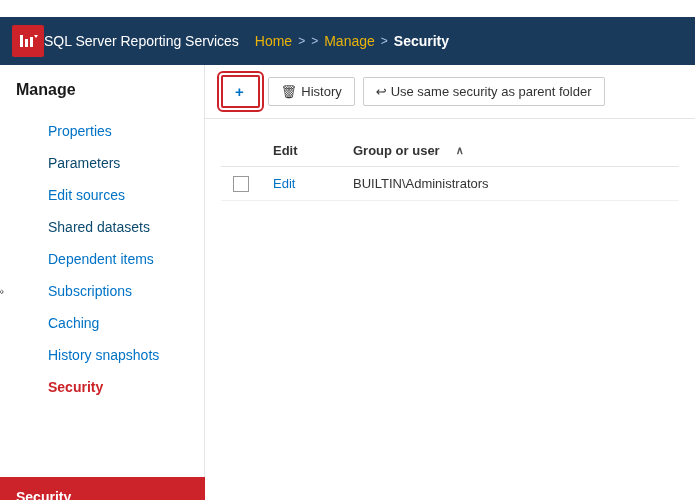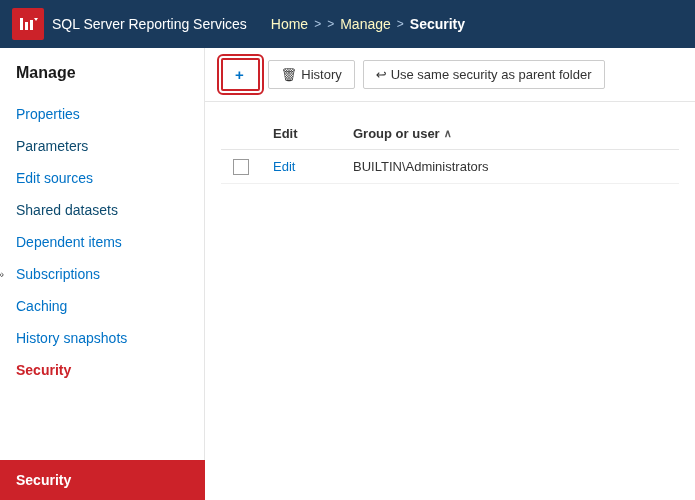--- a/index.html
+++ b/index.html
@@ -6,21 +6,21 @@
     body { font-family: 'Segoe UI', Arial, sans-serif; font-size: 14px; background: #fff; width: 695px; height: 500px; overflow: hidden; }
 
     
     .topbar {
       background: #1a3a5c;
       color: #fff;
       display: flex;
       align-items: center;
       height: 48px;
       padding: 0 12px;
-      gap: 8px;
+      margin-top: 17px;
     }
     .topbar-logo {
       background: #cc2229;
       width: 32px;
       height: 32px;
       display: flex;
       align-items: center;
       justify-content: center;
       border-radius: 2px;
       flex-shrink: 0;
@@ -32,21 +32,21 @@
       margin-right: 16px;
     }
     .breadcrumb {
       display: flex;
       align-items: center;
       gap: 6px;
       font-size: 14px;
       color: #fff;
     }
     .breadcrumb-sep { color: #aac4e0; font-size: 12px; }
-    .breadcrumb-item { color: #fef9c3; }
+    .breadcrumb-item { color: #eab308; }
     .breadcrumb-item.active { color: #fff; font-weight: 600; }
 
     
     .layout {
       display: flex;
       height: calc(500px - 48px);
     }
 
     
     .sidebar {
@@ -62,20 +62,21 @@
       font-weight: 700;
       color: #1a1a1a;
       padding: 0 16px 16px 16px;
     }
     .sidebar-nav { list-style: none; }
     .sidebar-nav li {
       padding: 8px 16px;
       cursor: pointer;
       font-size: 14px;
       color: #0072c6;
+      margin-left: 32px;
     }
     .sidebar-nav li.disabled { color: #0c4a6e; cursor: default; }
     .sidebar-nav li.active { color: #cc2229; font-weight: 600; }
 
     
     .double-chevron {
       position: absolute;
       left: -2px;
       top: 50%;
       transform: translateY(-50%);
@@ -168,21 +169,21 @@
       vertical-align: middle;
     }
     .edit-link {
       color: #0072c6;
       cursor: pointer;
       text-decoration: none;
     }
     .col-header-group {
       display: flex;
       align-items: center;
-      gap: 4px;
+      gap: 16px;
     }
     .sort-arrow { color: #555; font-size: 11px; }
 
     
     .bottom-bar {
       position: absolute;
       bottom: 0;
       left: 0;
       width: 205px;
       height: 40px;

